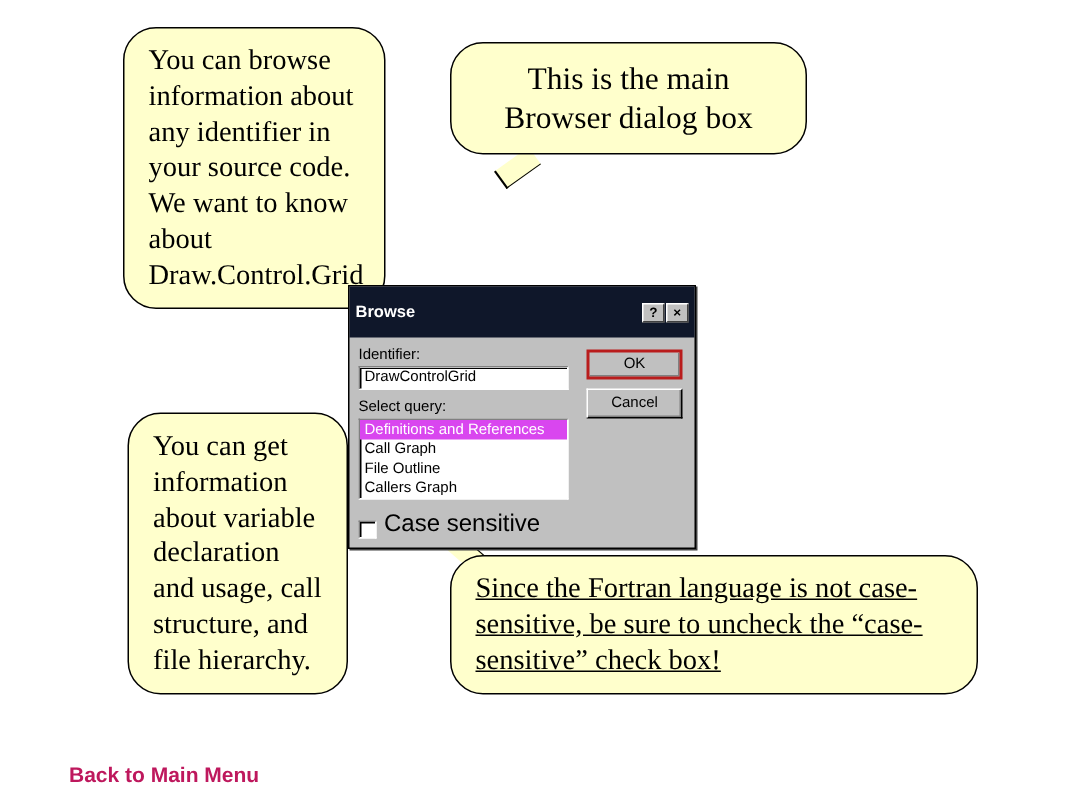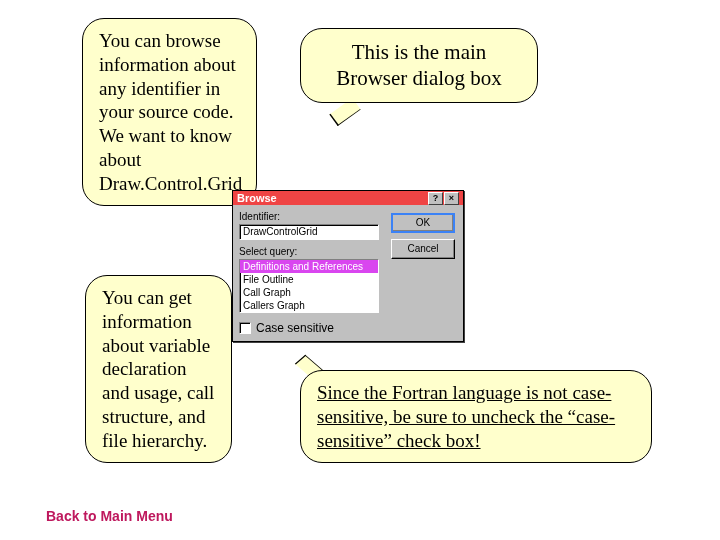--- a/index.html
+++ b/index.html
@@ -50,28 +50,28 @@
     left: 232px;
     top: 190px;
     width: 232px;
     background: #c0c0c0;
     border: 1px solid #000;
     box-shadow: 1px 1px 0 #404040;
     font-family: "MS Sans Serif", Tahoma, Arial, sans-serif;
     font-size: 10px;
   }
   .titlebar {
-    background: #ef4444;
+    background: #0f172a;
     color: #fff;
     font-weight: bold;
     padding: 2px 4px;
     display: flex;
     align-items: center;
     font-size: 11px;
-    height: 14px;
+    height: 34px;
   }
   .titlebar-text { flex: 1; }
   .titlebar-btns { display: flex; gap: 1px; }
   .titlebar-btn {
     width: 15px; height: 13px;
     background: #c0c0c0;
     border: 1px solid #fff;
     border-right-color: #404040;
     border-bottom-color: #404040;
     color: #000;
@@ -112,23 +112,23 @@
     background: #c0c0c0;
     border: 1px solid #fff;
     border-right-color: #000;
     border-bottom-color: #000;
     box-shadow: inset -1px -1px 0 #808080;
     font-size: 10px;
     text-align: center;
     line-height: 18px;
     position: absolute;
   }
-  .btn-ok { right: 8px; top: 8px; border: 2px solid #3b82f6; line-height: 16px; }
+  .btn-ok { right: 8px; top: 8px; border: 2px solid #b91c1c; line-height: 16px; }
   .btn-cancel { right: 8px; top: 34px; }
-  .chk-row { display: flex; align-items: center; gap: 5px; margin-top: 8px; font-size: 12px; }
+  .chk-row { display: flex; align-items: flex-end; gap: 5px; margin-top: 8px; font-size: 16px; }
   .chk {
     width: 12px; height: 12px;
     background: #fff;
     border: 1px solid #808080;
     border-right-color: #fff;
     border-bottom-color: #fff;
     box-shadow: inset 1px 1px 0 #000;
   }
 </style>
 </head>
@@ -165,22 +165,22 @@
     </div>
   </div>
   <div class="dlg-body">
     <span class="lbl">Identifier:</span>
     <div class="txtfield">
       <span>DrawControlGrid</span>
     </div>
     <span class="lbl" style="margin-top:6px;">Select query:</span>
     <div class="listbox">
       <div class="list-item sel"><span>Definitions and References</span></div>
+      <div class="list-item"><span>Call Graph</span></div>
       <div class="list-item"><span>File Outline</span></div>
-      <div class="list-item"><span>Call Graph</span></div>
       <div class="list-item"><span>Callers Graph</span></div>
     </div>
     <div class="winbtn btn-ok">
       <span>OK</span>
     </div>
     <div class="winbtn btn-cancel">
       <span>Cancel</span>
     </div>
     <div class="chk-row">
       <div class="chk"></div>

